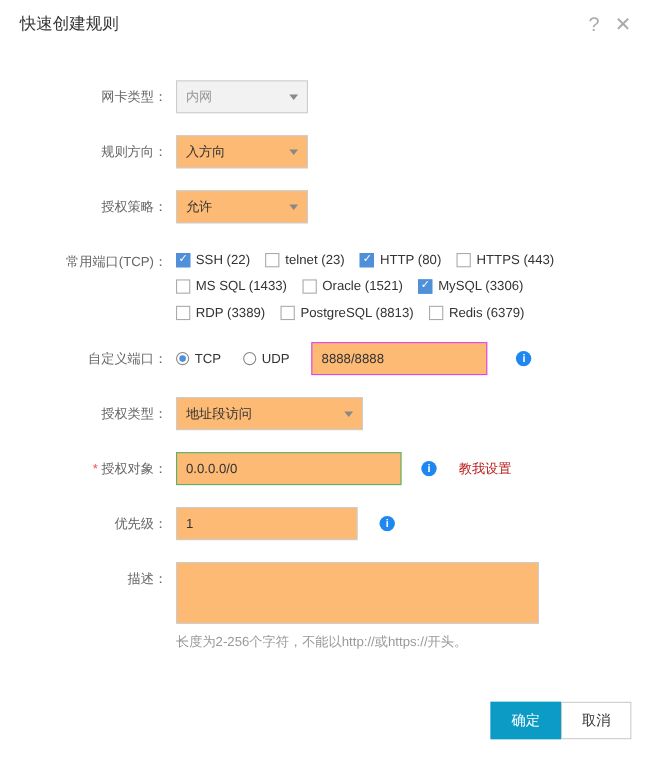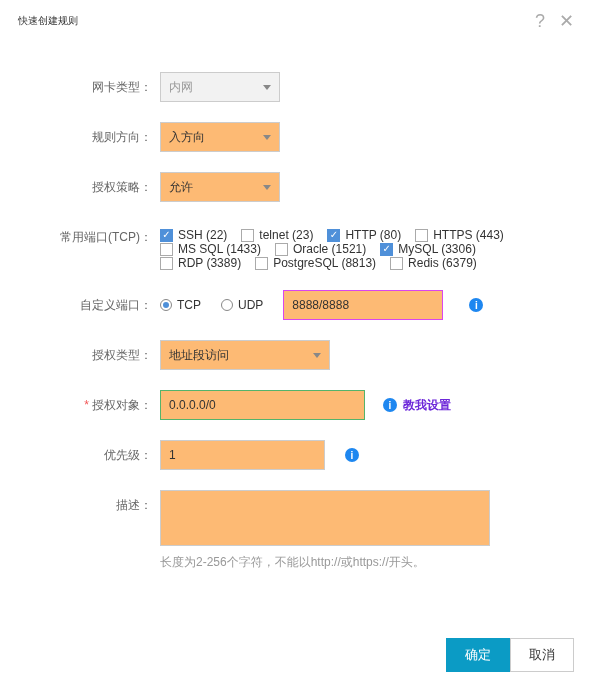--- a/index.html
+++ b/index.html
@@ -11,21 +11,21 @@
     font-size: 12px;
     color: #333;
     background: #fff;
     position: relative;
   }
   .dialog-header {
     display: flex;
     align-items: center;
     padding: 12px 18px 12px 18px;
   }
-  .dialog-title { font-size: 10px; color:#333; flex:1; }
+  .dialog-title { font-size: 15px; color:#333; flex:1; }
   .header-icons { display:flex; gap:14px; color:#aaa; }
   .header-icons span { cursor:pointer; font-size:18px; line-height:1; }
 
   .form { padding: 30px 20px 10px 20px; }
   .row { display:flex; align-items:flex-start; margin-bottom: 20px; }
   .label-col {
     width: 140px;
     text-align: right;
     padding-right: 8px;
     color: #666;
@@ -51,21 +51,21 @@
   }
   .select-box.wide { width: 170px; }
   .select-box.disabled { background:#f2f2f2; color:#999; cursor:default; }
   .caret {
     width:0; height:0;
     border-left:4px solid transparent;
     border-right:4px solid transparent;
     border-top:5px solid #888;
   }
 
-  .checkbox-grid { display:flex; flex-direction:column; padding-top:6px; }
+  .checkbox-grid { display:flex; flex-direction:column; gap:10px; padding-top:6px; }
   .checkbox-line { display:flex; gap:14px; flex-wrap:wrap; }
   .cb { display:flex; align-items:center; gap:5px; cursor:pointer; color:#333; }
   .cb-box {
     width:13px; height:13px; border:1px solid #aaa; background:#fff;
     display:inline-flex; align-items:center; justify-content:center;
     font-size:10px; line-height:1;
   }
   .cb-box.checked { background:#4f90d9; border-color:#4f90d9; color:#fff; }
   .cb-box.checked::after { content:"✓"; color:#fff; font-size:10px; }
 
@@ -86,21 +86,21 @@
     width:330px; height:56px; padding:6px 8px; resize:none;
   }
 
   .info-icon {
     width:14px; height:14px; border-radius:50%;
     background:#1e87f0; color:#fff; font-size:10px; font-weight:bold;
     display:inline-flex; align-items:center; justify-content:center;
     font-style:normal;
   }
   .info-gap { margin-left: 20px; }
-  .link { color:#6d28d9; cursor:pointer; margin-left:6px;font-weight:bold; }
+  .link { color:#b91c1c; cursor:pointer; margin-left:20px; }
   .hint { color:#999; font-size:12px; margin-top:8px; margin-left:140px; }
 
   .footer {
     position:absolute; bottom:18px; right:18px;
     display:flex; 
   }
   .btn {
     height:34px; padding:0 18px; font-size:13px;
     display:inline-flex; align-items:center; justify-content:center;
     cursor:pointer; border:1px solid #ccc; background:#fff; color:#333;

